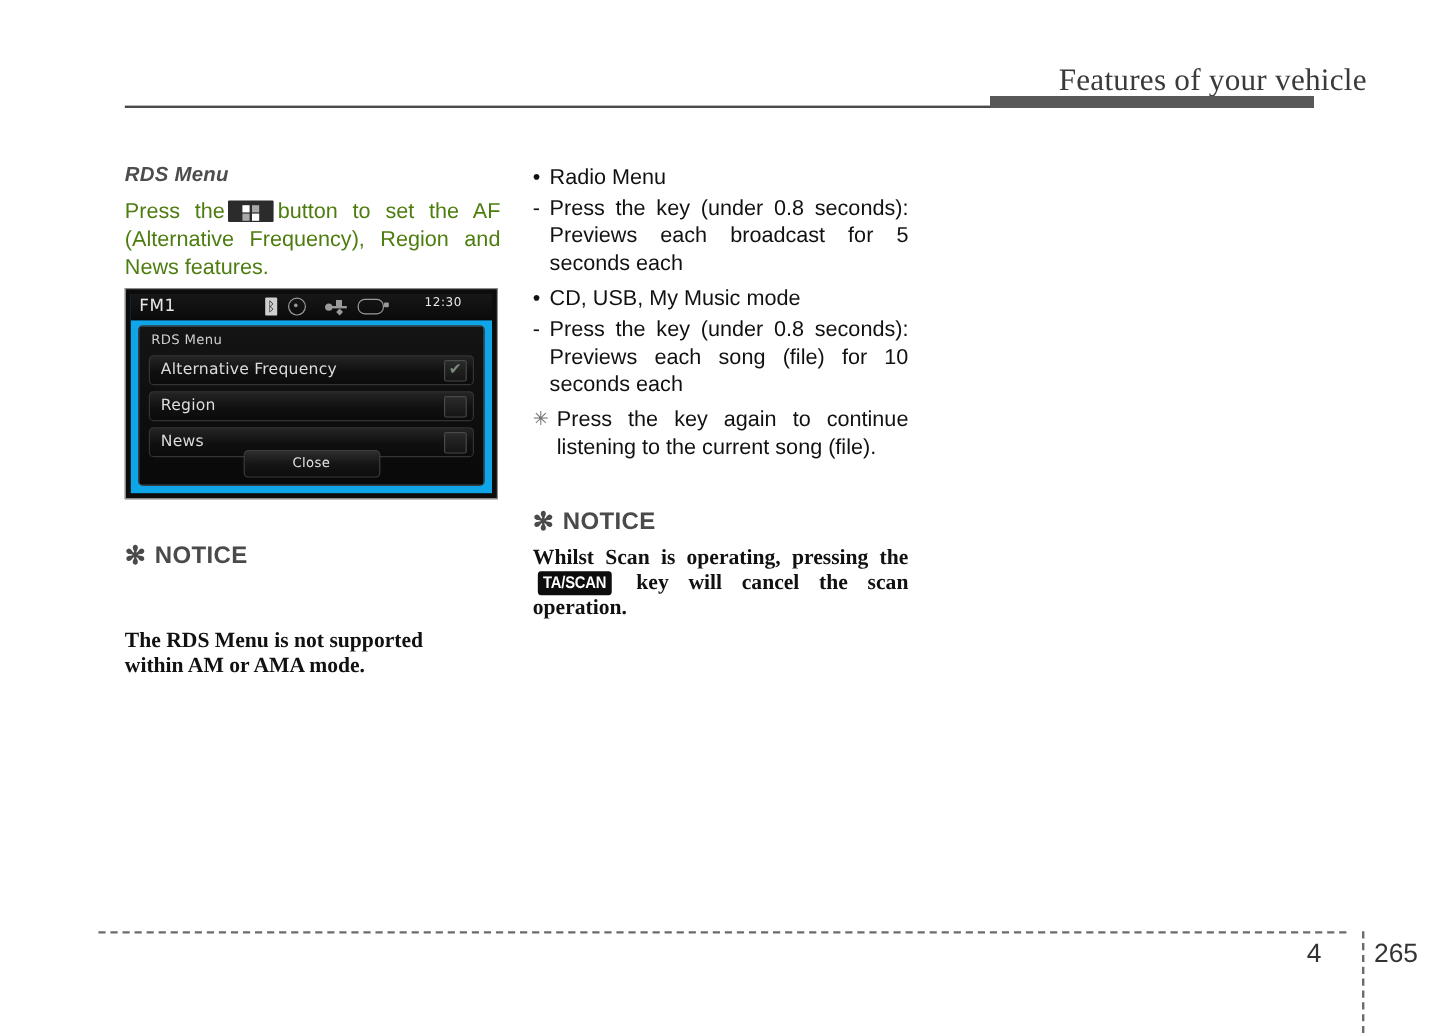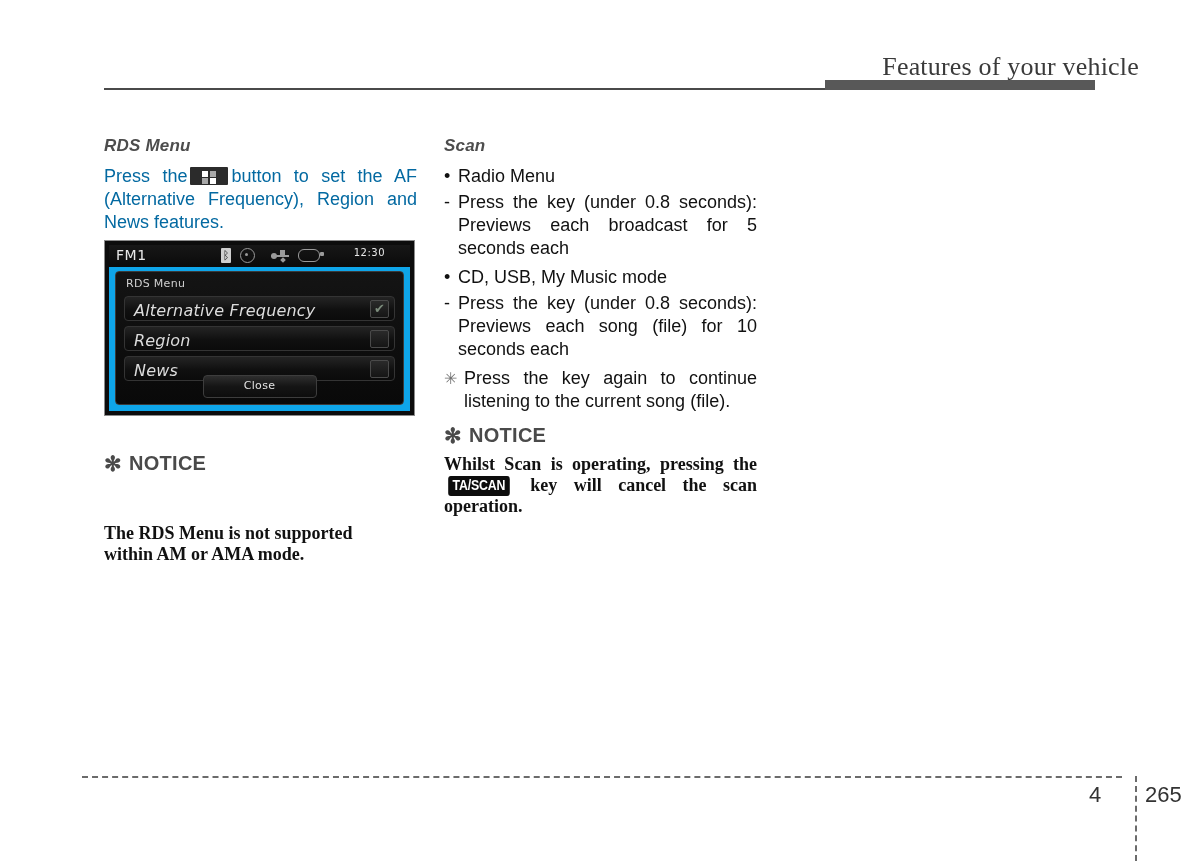--- a/index.html
+++ b/index.html
@@ -66,21 +66,21 @@
     font-weight: bold;
     font-style: italic;
     color: #4d4d4d;
     margin: 0 0 9px 0;
     letter-spacing: 0.2px;
   }
 
   .body-text {
     font-size: 18px;
     line-height: 23px;
-    color: #0369a1;
+    color: #4d7c0f;
     margin: 0;
   }
   .justify { text-align: justify; text-align-last: left; }
 
   
   .btn-glyph {
     display: inline-block;
     vertical-align: -3px;
     width: 38px;
     height: 18px;
@@ -248,23 +248,22 @@
     margin-bottom: 5px;
     border: 1px solid #343434;
     border-radius: 4px;
     background: linear-gradient(to bottom, #242424 0%, #101010 55%, #0b0b0b 100%);
   }
   .lcd-row-label {
     position: absolute;
     left: 9px;
     top: 4px;
     color: #dcdcdc;
-    font-size: 16px;
+    font-size: 13px;
     letter-spacing: 0.2px;
-    font-style: italic;
   }
   .lcd-check {
     position: absolute;
     right: 5px;
     top: 3px;
     width: 17px;
     height: 16px;
     border: 1px solid #4a4a4a;
     border-radius: 2px;
     background: linear-gradient(to bottom, #2a2a2a, #151515);
@@ -447,21 +446,20 @@
     <span>NOTICE</span>
   </div>
   <div class="notice-body">
     <p style="text-align:justify; text-align-last:left;margin-top:48px;">The RDS Menu is not supported</p>
     <p>within AM or AMA mode.</p>
   </div>
 </div>
 
 <div class="column" id="column-right">
 
-  <h3 class="sub-heading">Scan</h3>
 
   <div class="bullet-line">
     <span class="mark dot">•</span>
     <span class="txt">Radio Menu</span>
   </div>
   <div class="gap-sm"></div>
 
   <div class="bullet-line">
     <span class="mark">-</span>
     <span class="txt justify">Press the key (under 0.8 seconds): Previews each broadcast for 5 seconds each</span>

